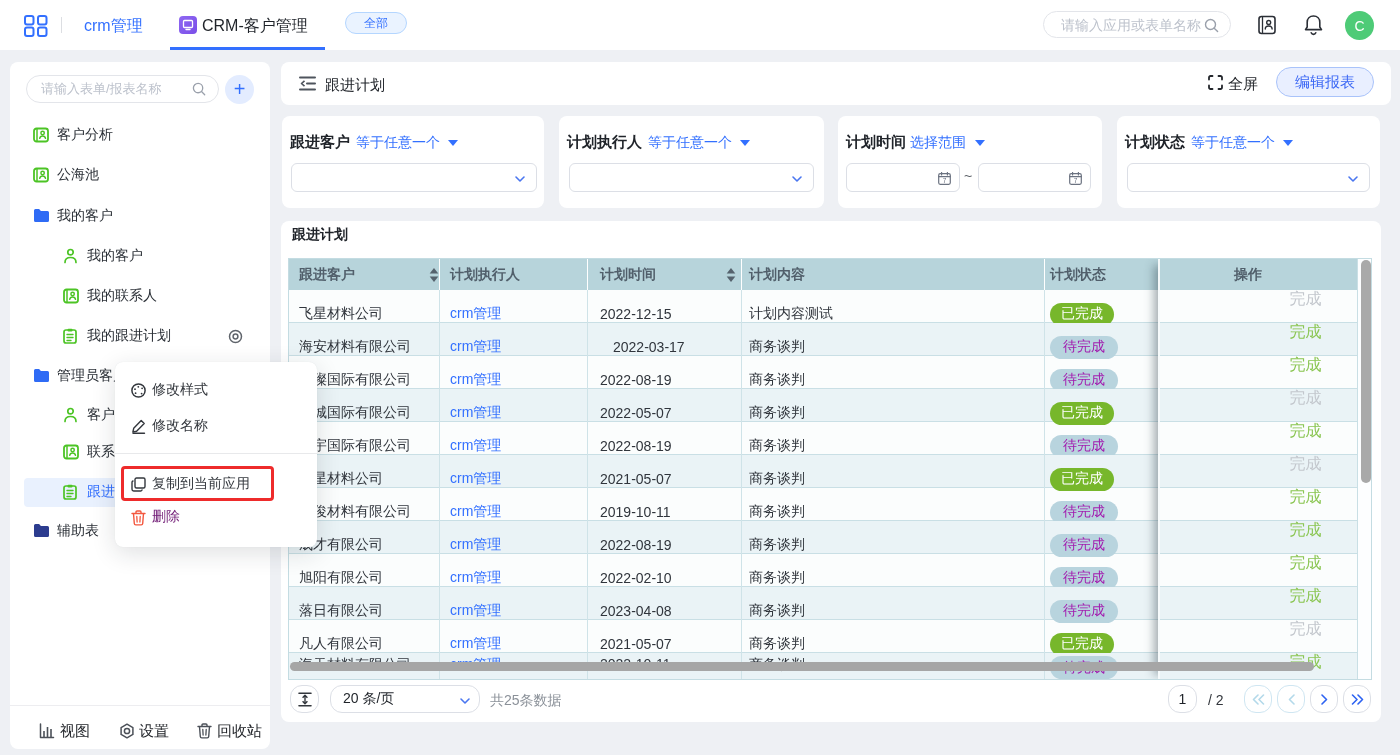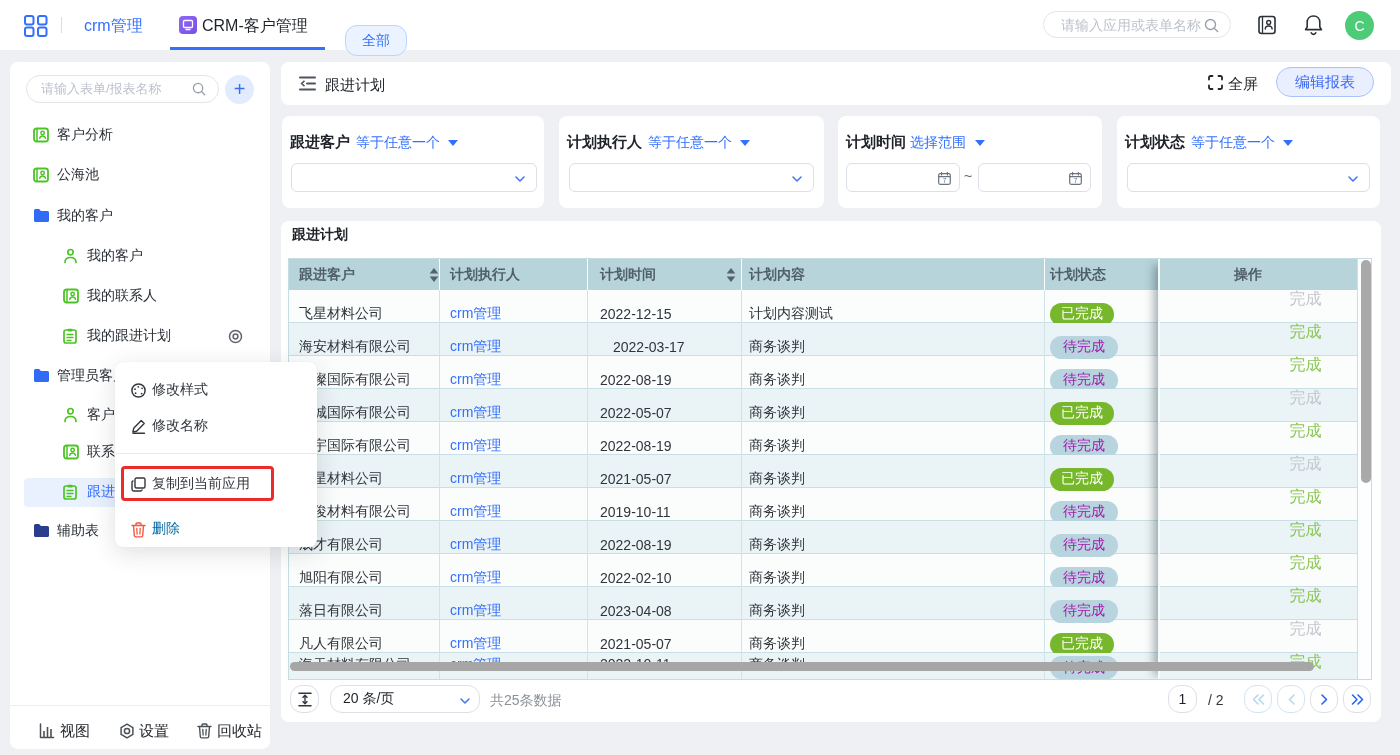--- a/index.html
+++ b/index.html
@@ -5,22 +5,22 @@
 <style>
 * { margin:0; padding:0; box-sizing:border-box; }
 html,body { width:1400px; height:755px; overflow:hidden; background:#eef0f4;
   font-family:"Liberation Sans",sans-serif; color:#1f2329; }
 .abs { position:absolute; }
 svg { display:block; }
 
 
 #topbar { position:absolute; left:0; top:0; width:1400px; height:50px; background:#fff; }
 #tab-underline { position:absolute; left:170px; top:47px; width:155px; height:3px; background:#3370ff; }
-.pill-all { position:absolute; left:345px; top:25px; width:62px; height:31px; border-radius:12px;
-  background:#eaf3ff; border:1px solid #b4d6ff; color:#3370ff; font-size:14px;
+.pill-all { position:absolute; left:345px; top:12px; width:62px; height:22px; border-radius:12px;
+  background:#eaf3ff; border:1px solid #b4d6ff; color:#3370ff; font-size:12px;
   display:flex; align-items:center; justify-content:center; }
 #top-search { position:absolute; left:1043px; top:11px; width:188px; height:27px;
   border:1px solid #e3e5ea; border-radius:14px; }
 #top-search .ph { position:absolute; left:17px; top:5px; color:#bdc2cc; font-size:14px; white-space:nowrap; }
 #top-search svg { position:absolute; right:11px; top:6px; }
 #avatar { position:absolute; left:1345px; top:11px; width:29px; height:29px; border-radius:50%;
   background:#4ecb77; color:#fff; font-size:14px; display:flex; align-items:center; justify-content:center; }
 
 
 #sidebar { position:absolute; left:10px; top:62px; width:260px; height:687px;
@@ -567,21 +567,21 @@
   <div class="pitem" style="top:104px">
       <span class="ic">
         <svg width="15" height="15" viewBox="0 0 15 15">
           <rect x="4" y="1" width="10" height="10" rx="1.5" fill="none" stroke="#33373d" stroke-width="1.4"></rect>
           <path d="M11 13 a1.5 1.5 0 0 1 -1.5 1 H2.7 A1.7 1.7 0 0 1 1 12.3 V5.5 A1.5 1.5 0 0 1 2 4" fill="none" stroke="#33373d" stroke-width="1.4" stroke-linecap="round"></path>
         </svg>
       </span>
       <span class="tx">复制到当前应用</span>
     </div>
   <div id="redbox"></div>
-  <div class="pitem" style="top:149px;color:#0369a1">
+  <div class="pitem" style="top:137px;color:#701a75">
       <span class="ic">
         <svg width="15" height="16" viewBox="0 0 15 16">
           <path d="M1 3.5 h13 M5 3.5 V2 a1 1 0 0 1 1 -1 h3 a1 1 0 0 1 1 1 v1.5 M2.5 3.5 l.8 10 a1.5 1.5 0 0 0 1.5 1.4 h5.4 a1.5 1.5 0 0 0 1.5 -1.4 l.8 -10" fill="none" stroke="#f3573e" stroke-width="1.4" stroke-linecap="round"></path>
           <path d="M5.8 6.5 l.3 5.5 M9.2 6.5 l-.3 5.5" stroke="#f3573e" stroke-width="1.3" stroke-linecap="round"></path>
         </svg>
       </span>
       <span class="tx">删除</span>
     </div>
 </div>
 

